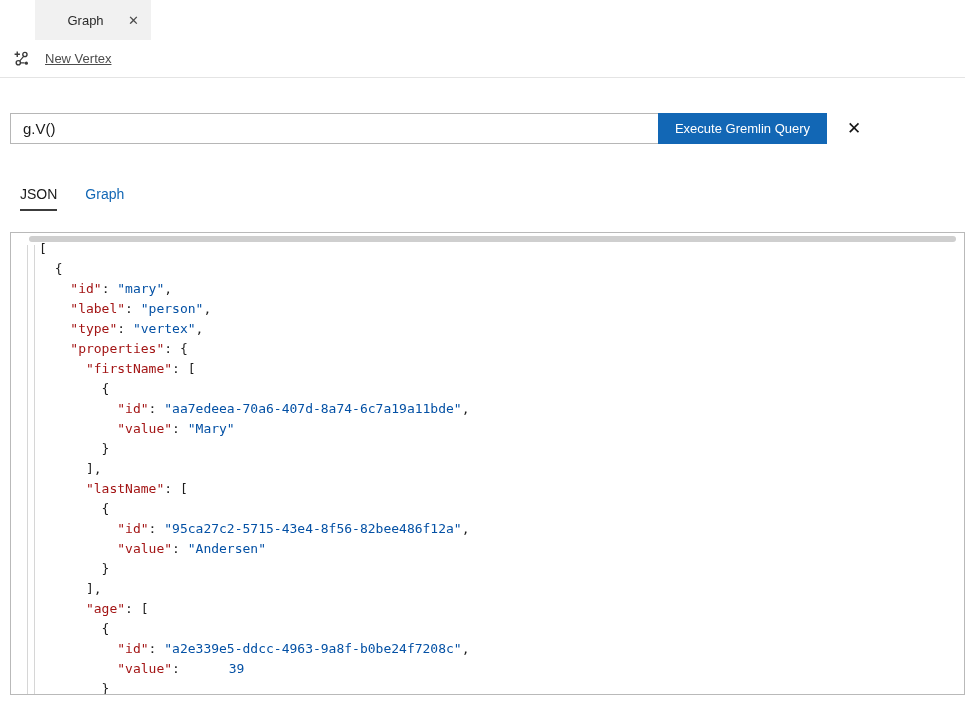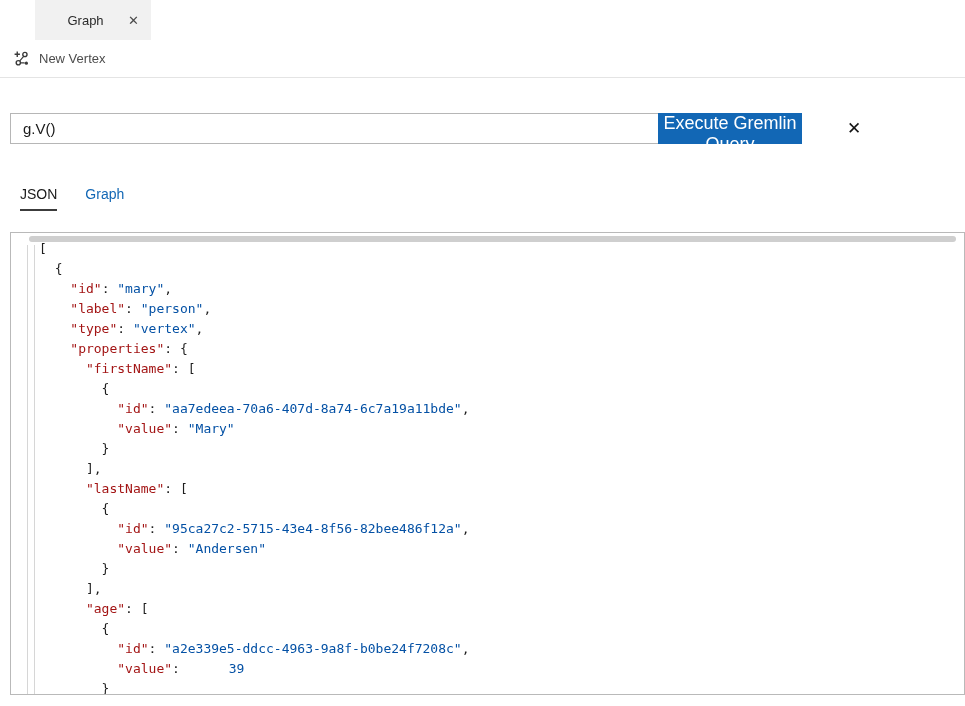--- a/index.html
+++ b/index.html
@@ -9,29 +9,29 @@
   
   .tabstrip { position:absolute; top:0; left:0; right:0; height:40px; background:#fff; }
   .tab { position:absolute; left:35px; top:0; width:116px; height:40px; background:#f1f1f1;
     display:flex; align-items:center; padding:0 12px; font-size:13px; cursor:pointer; }
   .tab-label { flex:1; text-align:center; color:#2b2b2b; }
   .tab-close { color:#4a4a4a; font-size:13px; margin-left:4px; cursor:pointer; }
 
   
   .toolbar { position:absolute; top:40px; left:0; right:0; height:38px; display:flex;
     align-items:center; padding-left:13px; border-bottom:1px solid #e4e4e4; background:#fff; }
-  .cmd { display:flex; align-items:center; gap:9px; background:none; border:none;
-    font-size:13px; color:#4c4c4c; cursor:pointer; font-family:inherit; }
+  .cmd { display:flex; align-items:center; gap:15px; background:none; border:none;
+    font-size:13px; color:#4c4c4c; cursor:pointer; font-family:inherit;text-decoration:underline; }
 
   
   .query-input { position:absolute; left:10px; top:113px; width:736px; height:31px;
     border:1px solid #b6b6b6; font-size:15px; padding:0 12px; color:#1b1b1b;
     font-family:"Liberation Sans","DejaVu Sans",sans-serif; outline:none; }
-  .execute-btn { position:absolute; left:658px; top:113px; width:144px; height:31px;
-    background:var(--accent,#1267b5); color:#fff; font-size:18px; border:none; cursor:pointer;
+  .execute-btn { position:absolute; left:658px; top:113px; width:169px; height:31px;
+    background:var(--accent,#1267b5); color:#fff; font-size:13px; border:none; cursor:pointer;
     font-family:inherit; }
   .cancel-x { position:absolute; left:841px; top:113px; width:26px; height:31px;
     display:flex; align-items:center; justify-content:center; font-size:17px; color:#141414;
     cursor:pointer; }
 
   
   .result-tabs { position:absolute; top:186px; left:20px; display:flex; gap:28px; font-size:14px; }
   .rtab { padding-bottom:7px; cursor:pointer; }
   .rtab.active { color:#1b1b1b; border-bottom:2px solid #3c3c3c; }
   .rtab.link { color:var(--accent,#1267b5); }

